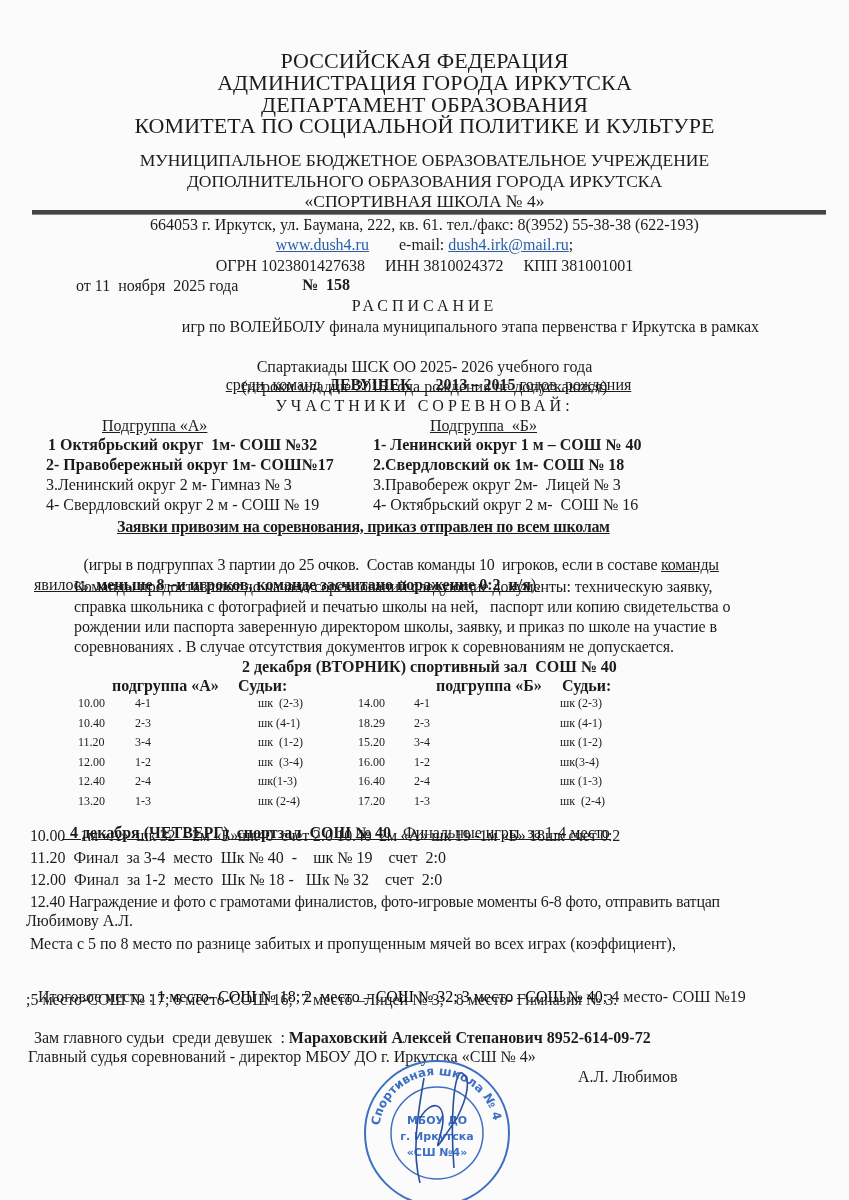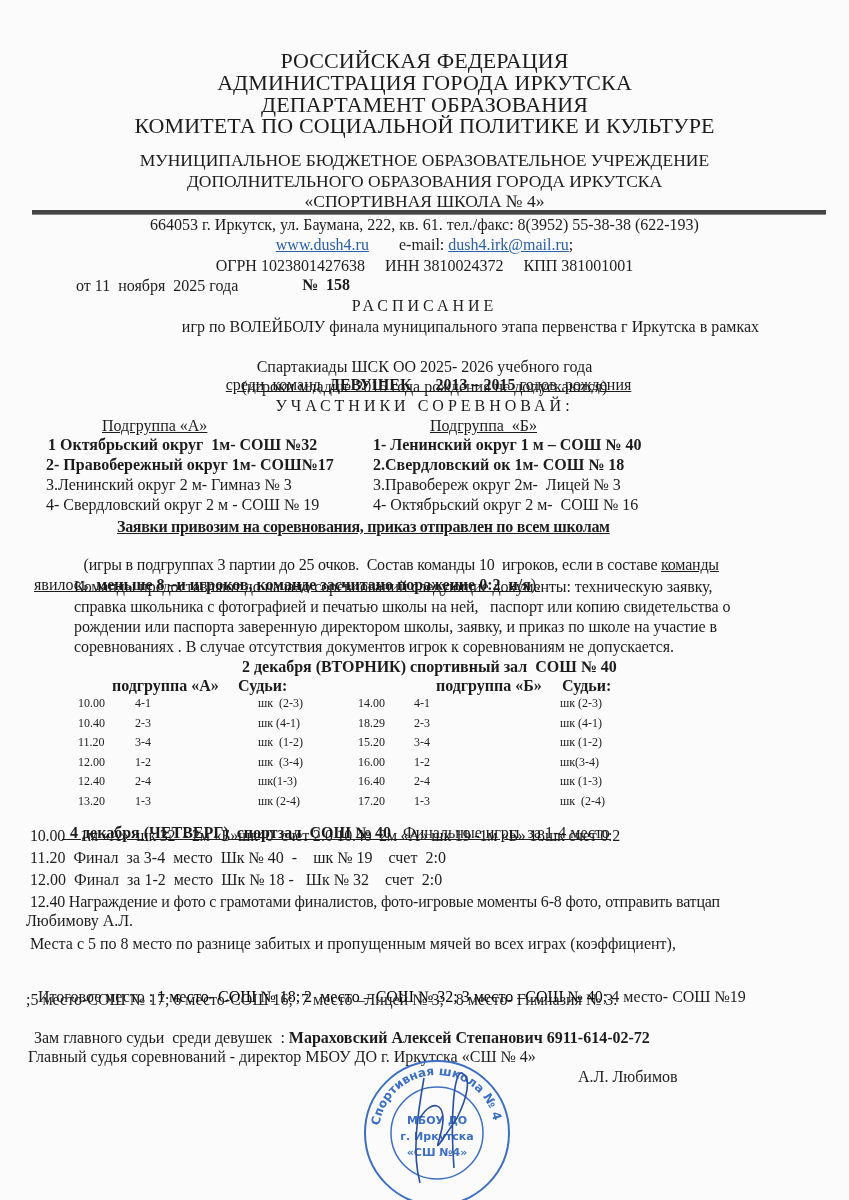--- a/index.html
+++ b/index.html
@@ -131,21 +131,21 @@
 <div class="abs txt" style="top:871px;left:30px;white-space:pre;">12.00  Финал  за 1-2  место  Шк № 18 -   Шк № 32    счет  2:0</div>
 <div class="abs txt" style="top:893px;left:30px;letter-spacing:-0.2px;">12.40 Награждение и фото с грамотами финалистов, фото-игровые моменты  6-8 фото, отправить ватцап</div>
 <div class="abs txt" style="top:912px;left:26px;">Любимову А.Л.</div>
 <div class="abs txt" style="top:935px;left:26px;white-space:pre;"> Места с 5 по 8 место по разнице забитых и пропущенным мячей во всех играх (коэффициент),</div>
 
 <div class="abs txt" style="top:970px;left:30px;white-space:pre;">
   <span>Итоговое место : </span><span class="red">1 место- СОШ № 18; 2  место – СОШ № 32; 3 место –СОШ № 40;</span><span> 4 место- СОШ №19</span>
 </div>
 <div class="abs txt" style="top:991px;left:26px;white-space:pre;">;5 место-СОШ № 17; 6 место-СОШ 16;  7 место –Лицей № 3;   8 место- Гимназия № 3.</div>
 <div class="abs txt" style="top:1011px;left:26px;white-space:pre;">
-  <span>Зам главного судьи  среди девушек  : </span><span class="b">Мараховский Алексей Степанович 6911-614-02-72</span>
+  <span>Зам главного судьи  среди девушек  : </span><span class="b">Мараховский Алексей Степанович 8952-614-09-72</span>
 </div>
 
 <div class="abs txt" style="top:1048px;left:28px;">Главный судья соревнований - директор МБОУ ДО г. Иркутска «СШ № 4»</div>
 <div class="abs txt" style="top:1068px;left:578px;">А.Л. Любимов</div>
 
 <svg class="stamp" viewBox="0 0 150 150">
   <defs>
     <path id="ringPath" d="M75,75 m-58,0 a58,58 0 1,1 116,0 a58,58 0 1,1 -116,0"></path>
   </defs>
   <circle cx="75" cy="75" r="72" fill="none" stroke="#3d6fc4" stroke-width="2"></circle>

